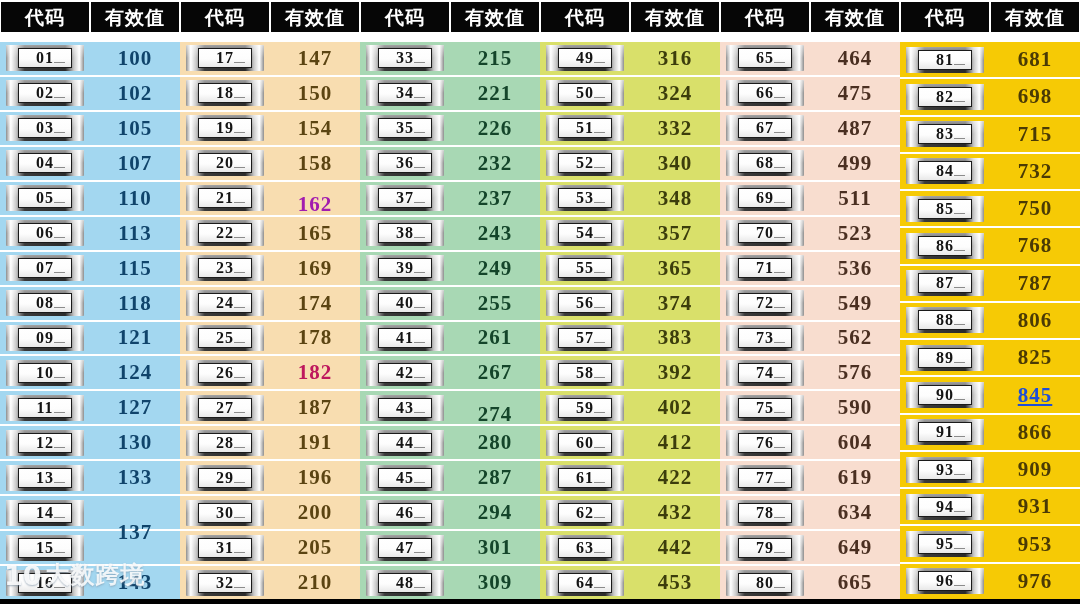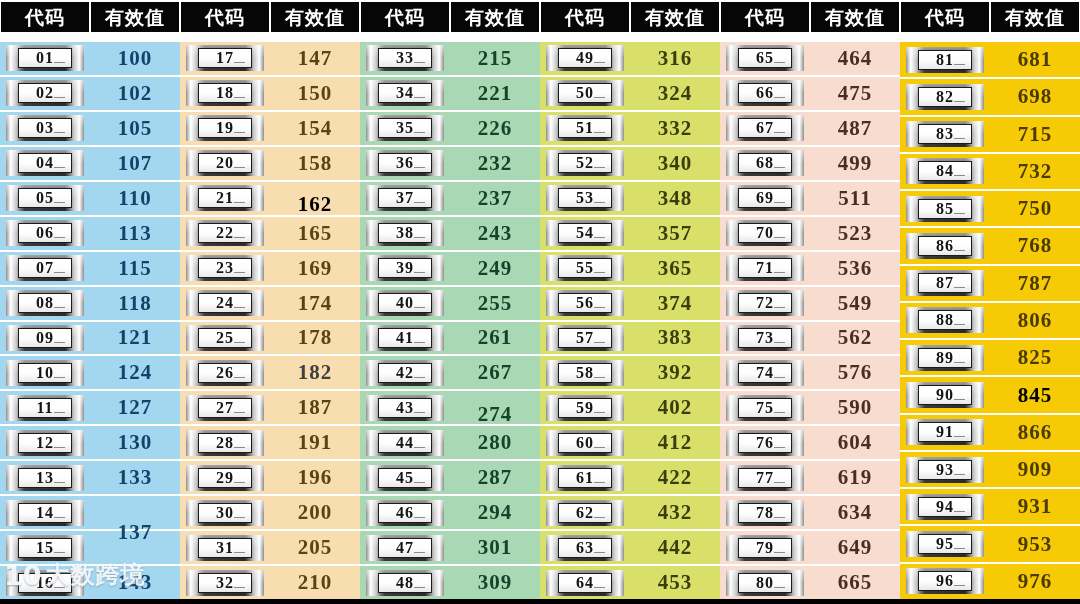--- a/index.html
+++ b/index.html
@@ -357,21 +357,21 @@
             </div>
           </div>
           <div class="cell-val" style="color: rgb(91, 68, 18);">158</div>
         </div>
         <div class="row">
           <div class="cell-code">
             <div class="badge">
               <div class="badge-inner">21</div>
             </div>
           </div>
-          <div class="cell-val" style="color: #000000; margin-top: 12px;">162</div>
+          <div class="cell-val" style="color: #a21caf; margin-top: 12px;">162</div>
         </div>
         <div class="row">
           <div class="cell-code">
             <div class="badge">
               <div class="badge-inner">22</div>
             </div>
           </div>
           <div class="cell-val" style="color: rgb(91, 68, 18);">165</div>
         </div>
         <div class="row">
@@ -397,21 +397,21 @@
             </div>
           </div>
           <div class="cell-val" style="color: rgb(91, 68, 18);">178</div>
         </div>
         <div class="row">
           <div class="cell-code">
             <div class="badge">
               <div class="badge-inner">26</div>
             </div>
           </div>
-          <div class="cell-val" style="color: #404040;">182</div>
+          <div class="cell-val" style="color: #be185d;">182</div>
         </div>
         <div class="row">
           <div class="cell-code">
             <div class="badge">
               <div class="badge-inner">27</div>
             </div>
           </div>
           <div class="cell-val" style="color: rgb(91, 68, 18);">187</div>
         </div>
         <div class="row">
@@ -941,21 +941,21 @@
             </div>
           </div>
           <div class="cell-val" style="color: rgb(74, 58, 5);">825</div>
         </div>
         <div class="row">
           <div class="cell-code">
             <div class="badge">
               <div class="badge-inner">90</div>
             </div>
           </div>
-          <div class="cell-val" style="color: #000000;">845</div>
+          <div class="cell-val" style="color: #1d4ed8; text-decoration: underline;">845</div>
         </div>
         <div class="row">
           <div class="cell-code">
             <div class="badge">
               <div class="badge-inner">91</div>
             </div>
           </div>
           <div class="cell-val" style="color: rgb(74, 58, 5);">866</div>
         </div>
         <div class="row">

